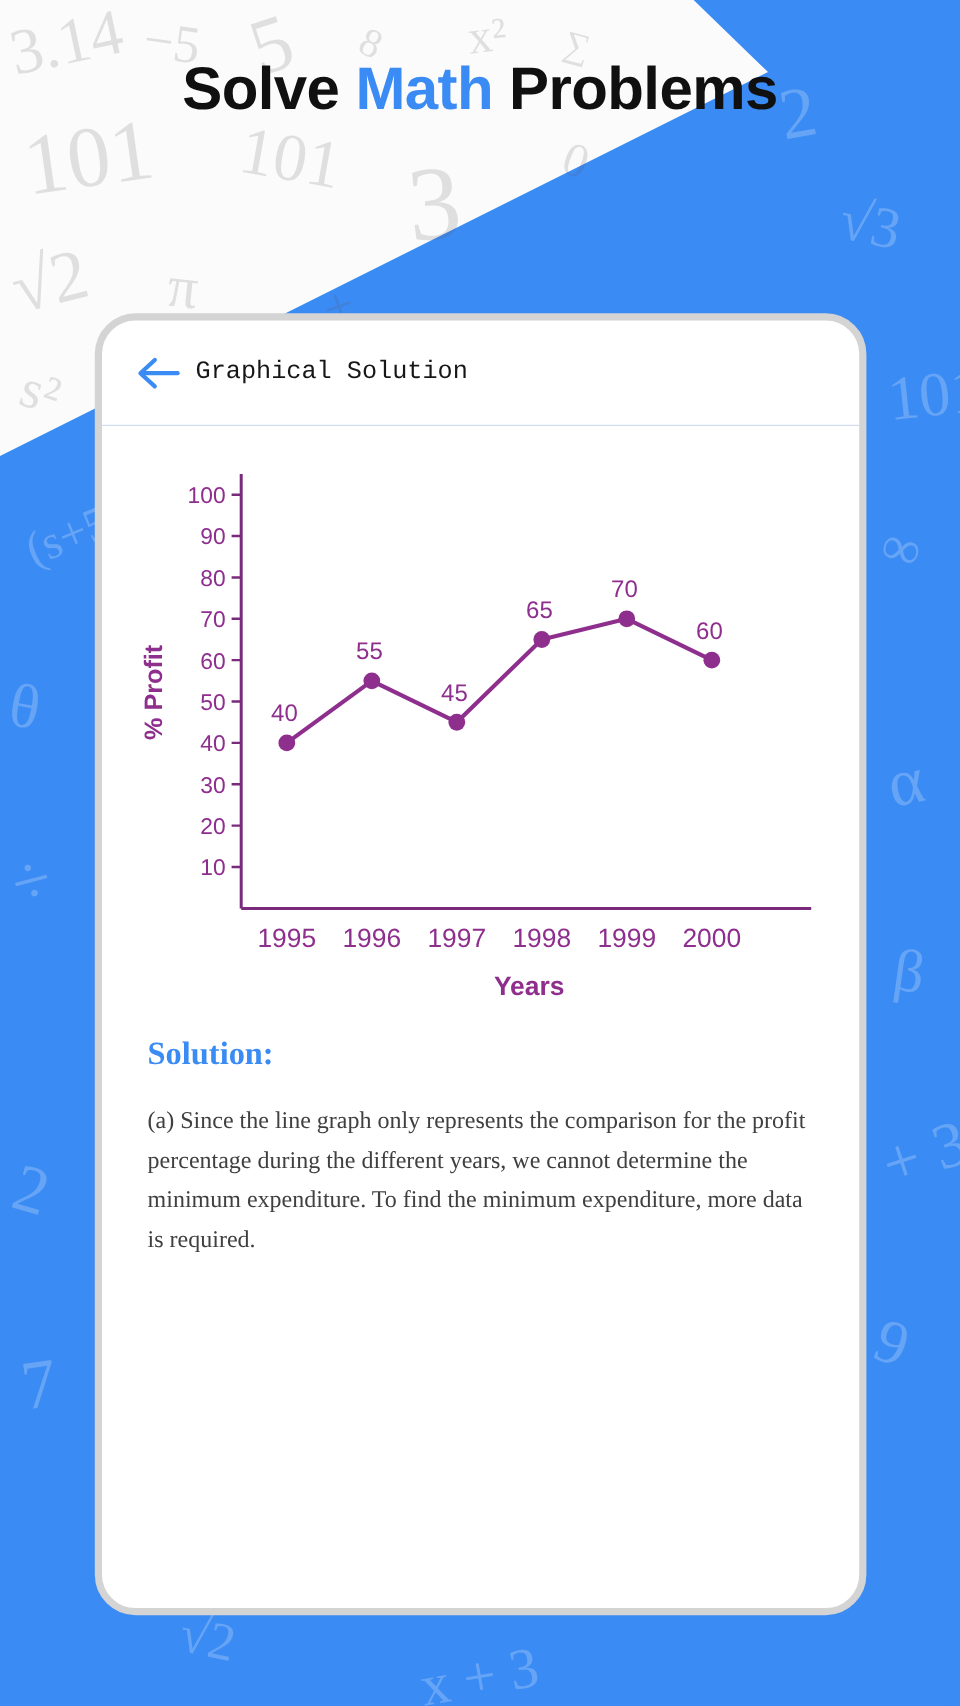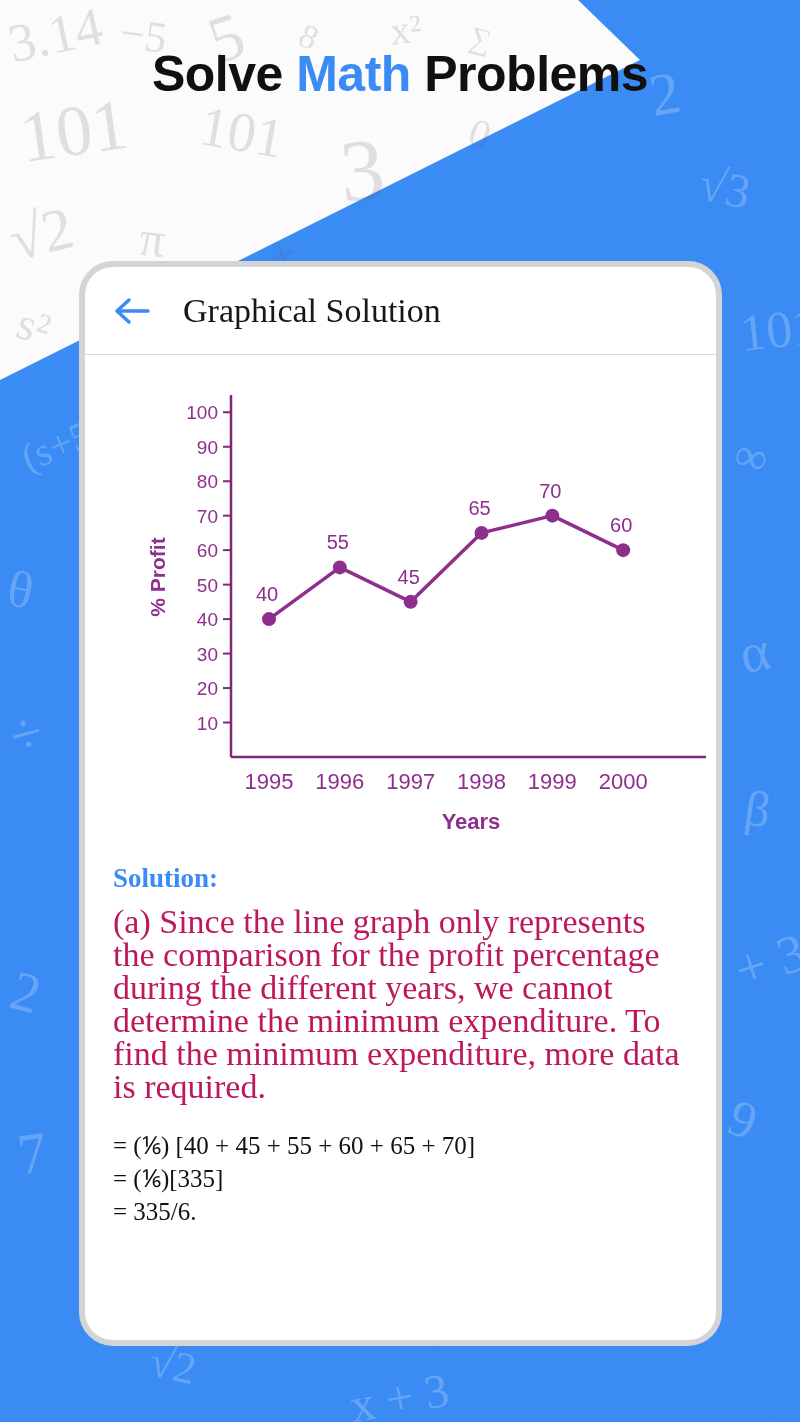--- a/index.html
+++ b/index.html
@@ -68,52 +68,51 @@
     border-bottom: 1px solid #cfdcf0;
     padding-left: 20px;
   }
   #back-arrow {
     width: 54px; height: 54px;
     display: flex; align-items: center; justify-content: center;
     color: #3b8bf4;
     flex: 0 0 auto;
   }
   #appbar-title {
-    font-size: 34px;
+    font-size: 21px;
     color: #171717;
-    font-family: Liberation Serif, serif;
-    margin-left: 24px;
+    font-family: Liberation Mono, monospace;
+    margin-left: 4px;
   }
 
   #content {
     padding: 0 0 0 0;
   }
 
   
   #chart-wrap {
     margin-top: 22px;
     width: 100%;
     display: flex;
-    justify-content: flex-start;
-    margin-left: 46px;
-  }
-  
-  #solution-block { padding: 0 28px; }
+    justify-content: center;
+  }
+  
+  #solution-block { padding: 0 38px; }
   #solution-heading {
     color: #3b8bf4;
     font-size: 27px;
     font-weight: bold;
     margin-top: 26px;
     font-family: "Liberation Serif", serif;
   }
   .para {
-    font-size: 34px;
+    font-size: 20px;
     line-height: 33px;
-    color: #be185d;
-    margin-top: 11px;
+    color: #404040;
+    margin-top: 24px;
     font-family: "Liberation Serif", serif;
   }
   .eqline {
     font-size: 25px;
     line-height: 33px;
     color: #111;
     font-family: "Liberation Serif", serif;
   }
   #eq-block { margin-top: 26px; }
 </style>
@@ -225,21 +224,16 @@
             <text x="490.16666666666663" y="155.14285714285717" text-anchor="middle" font-family="Liberation Sans, sans-serif" font-size="20" fill="#8e2f8e">60</text>
           </g>
         <text id="y-axis-label" x="34" y="200" transform="rotate(-90 34 200)" text-anchor="middle" font-family="Liberation Sans, sans-serif" font-size="21" font-weight="bold" fill="#8e2f8e">% Profit</text>
         <text id="x-axis-label" x="340" y="452" text-anchor="middle" font-family="Liberation Sans, sans-serif" font-size="22" font-weight="bold" fill="#8e2f8e">Years</text>
       </svg>
     </div>
 
     <div id="solution-block">
       <div id="solution-heading">Solution:</div>
       <div class="para">(a)  Since the line graph only represents the comparison for the profit percentage during the different years, we cannot determine  the minimum expenditure. To find the minimum expenditure, more data is required.</div>
-      <div id="eq-block">
-        <div class="eqline">= (⅙) [40 + 45 + 55 + 60 + 65 + 70]</div>
-        <div class="eqline">= (⅙)[335]</div>
-        <div class="eqline">= 335/6.</div>
-      </div>
     </div>
 
   </div>
 </div>
 
 </body></html>

